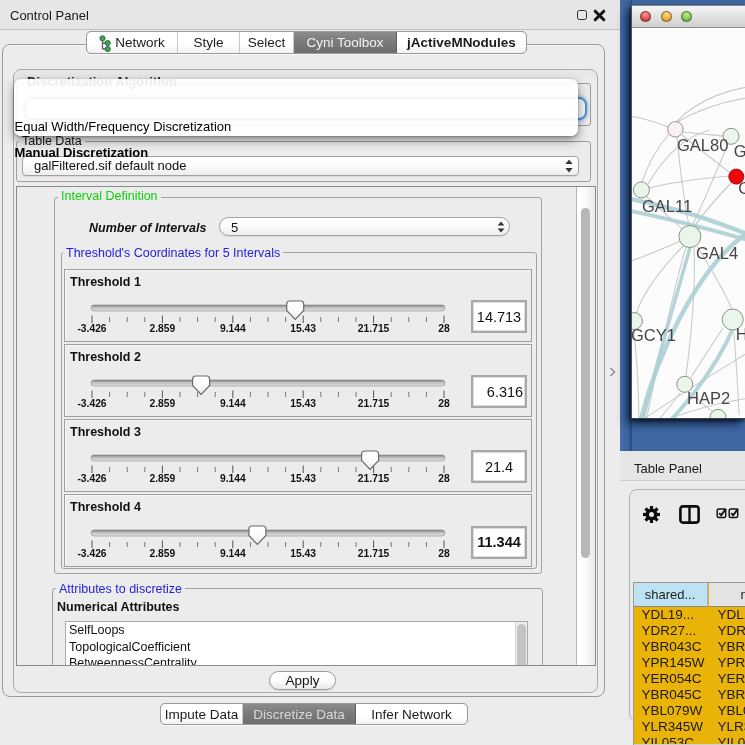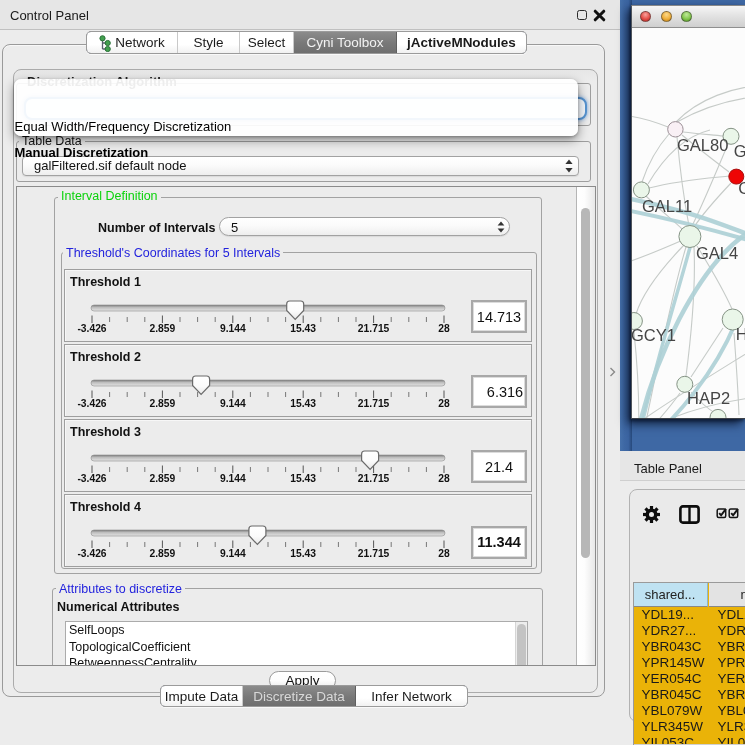--- a/index.html
+++ b/index.html
@@ -49,21 +49,21 @@
     <div class="ttl" style="left:19px;top:135px;color:#111;">Table Data</div>
     <div class="combo" style="left:22px;top:156px;width:557px;height:20px;border-radius:4px;"></div>
     <div class="abs" style="left:34px;top:158px;font-size:13px;color:#111;">galFiltered.sif default node</div>
     <svg class="abs" style="left:564px;top:159px;" width="10" height="14" viewBox="0 0 10 14">
 <path d="M5 0.5 L8.6 5 H1.4 Z" fill="#333"></path>
       <path d="M5 13.5 L1.4 9 H8.6 Z" fill="#333"></path>
     </svg>
     <div class="abs" style="left:16px;top:186px;width:580px;height:480px;border:1px solid #8b8b8b;background:#ececec;overflow:hidden;">
       <div class="tbox" style="left:37px;top:9.599999999999994px;width:488px;height:377px;border-color:#a2a2a2;"></div>
       <div class="ttl" style="left:41px;top:3.0999999999999943px;color:#0bd20b;">Interval Definition</div>
-      <div class="blab" style="left:81px;top:33.5px;">Number of Intervals</div>
+      <div class="blab" style="left:72px;top:33.5px;font-style:italic;">Number of Intervals</div>
       <div class="combo" style="left:202px;top:30px;width:291px;height:19px;border-radius:9.5px;"></div>
       <div class="abs" style="left:214px;top:32.5px;font-size:13px;color:#111;">5</div>
       <svg class="abs" style="left:479px;top:34px;" width="10" height="12" viewBox="0 0 10 12">
 <path d="M5 0.5 L8.4 4.4 H1.6 Z" fill="#333"></path>
         <path d="M5 11.5 L1.6 7.6 H8.4 Z" fill="#333"></path>
       </svg>
       <div class="tbox" style="left:43.5px;top:65px;width:476px;height:317px;border-color:#a2a2a2;"></div>
       <div class="ttl" style="left:46px;top:60px;color:#2323dd;">Threshold's Coordinates for 5 Intervals</div>
       <div class="abs" style="left:47px;top:81.5px;width:468px;height:73px;border:1px solid #9e9e9e;box-shadow:inset 1px 1px 0 #f7f7f7;background:#ececec;"></div>
       <div class="blab" style="left:53px;top:87.5px;">Threshold 1</div>
@@ -256,21 +256,21 @@
         <div style="padding:0.5px 0 0 3px;font-size:12.5px;color:#111;line-height:16.6px;">SelfLoops<br>TopologicalCoefficient<br>BetweennessCentrality</div>
         <div style="position:absolute;right:0;top:0;width:12px;height:100%;background:#ededed;border-left:1px solid #d5d5d5;"></div>
         <div style="position:absolute;right:1.5px;top:2px;width:9px;height:58px;background:#c3c3c3;border-radius:4.5px;"></div>
       </div>
       <div class="abs" style="left:559px;top:0;width:20px;height:480px;background:linear-gradient(90deg,#ffffff 0%,#fdfdfd 40%,#e6e6e6 100%);border-left:1px solid #b5b5b5;"></div>
       <div class="abs" style="left:564px;top:21px;width:9px;height:350px;background:#b7b7b7;border-radius:4.5px;"></div>
     </div>
     <div class="abs" style="left:269px;top:671px;width:67px;height:19px;border:1px solid #9b9b9b;border-radius:9.5px;
 background:linear-gradient(180deg,#ffffff 0%,#fdfdfd 50%,#e9e9e9 100%);display:flex;align-items:center;justify-content:center;
 font-size:13.5px;color:#111;box-shadow:0 1px 1px rgba(0,0,0,0.1);">Apply</div>
-    <div class="seg" style="left:160px;top:685px;width:308px;height:22px;">
+    <div class="seg" style="left:160px;top:703px;width:308px;height:22px;">
 <div style="width:82px;">Impute Data</div>
 <div class="sel" style="width:113px;color:#d9d9d9;">Discretize Data</div>
 <div style="width:111px;">Infer Network</div>
 </div>
     <svg class="abs" style="left:609px;top:366px;" width="7" height="12" viewBox="0 0 7 12">
 <path d="M1.5 2 L5.5 6 L1.5 10" stroke="#8a8a8a" stroke-width="1.4" fill="none"></path>
     </svg>
     <div class="abs" style="left:620px;top:0;width:125px;height:451px;background:#3e68a4;"></div>
     <div class="abs" style="left:620px;top:0;width:12px;height:451px;background:linear-gradient(90deg,#4671ab 0%,#3e68a4 35%,#3a63a0 70%,#27497b 100%);"></div>
     <div class="abs" style="left:631px;top:5px;width:114px;height:414px;box-shadow:-4px 5px 9px rgba(5,15,35,0.75), -1px 2px 3px rgba(5,15,35,0.6);background:#fcfcfc;border-left:1px solid #50555c;border-top:1px solid #888;border-bottom:1.5px solid #3c4148;"></div>

